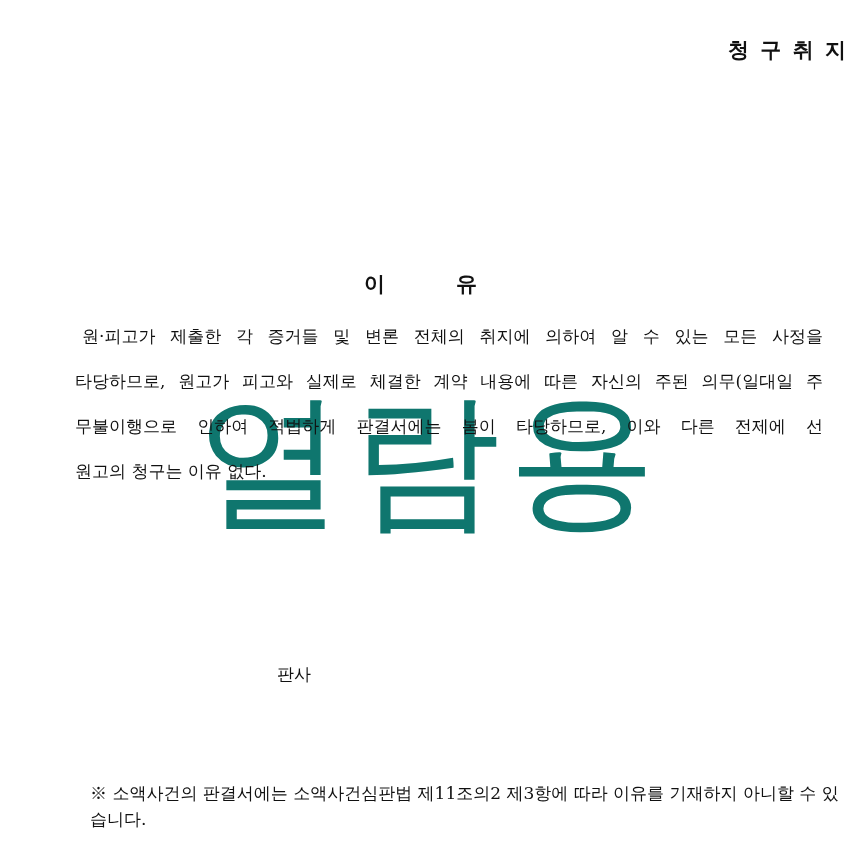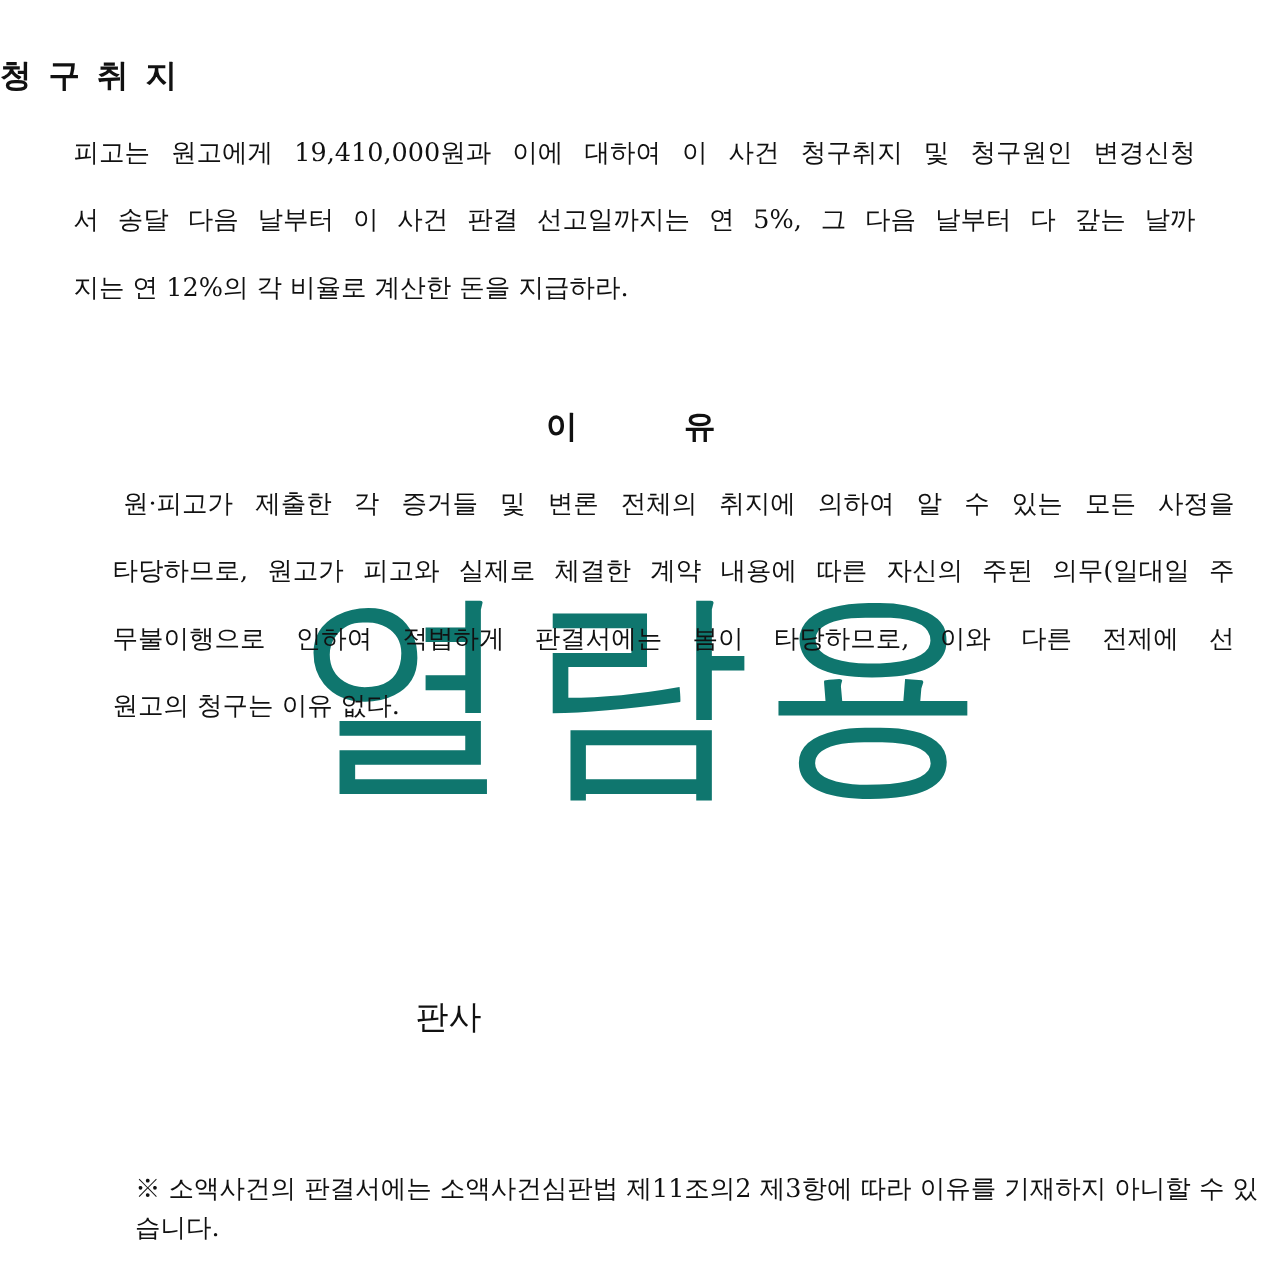--- a/index.html
+++ b/index.html
@@ -22,21 +22,21 @@
     letter-spacing: 8px;
     color: #0f766e;
     white-space: nowrap;
     user-select: none;
   }
   .content { position: absolute; inset: 0; z-index: 1; }
   .heading {
     position: absolute;
     left: 0;
     width: 100%;
-    text-align: left;
+    text-align: right;
     font-size: 21px;
     font-weight: bold;
     letter-spacing: 2px;
     white-space: pre;
   }
   .title-heading { top: 36px; }
   .h2-part {
     position: absolute;
     font-size: 21px;
     font-weight: bold;
@@ -53,21 +53,21 @@
   .para-claim { top: 80px; }
   .para-reasons { top: 314px; margin-left: 26px; }
   .line { height: 45px; overflow: hidden; }
   .jline { text-align: justify; text-align-last: justify; text-justify: inter-word; }
   .nline { text-align: left; }
   .indent { text-indent: 7px; }
   .judge {
     position: absolute;
     left: 277px;
     top: 663px;
-    font-size: 22px;
+    font-size: 17px;
   }
   .footnote {
     position: absolute;
     left: 52px;
     top: 780px;
     width: 760px;
     font-size: 17px;
     line-height: 26px;
     margin-left: 38px;
   }
@@ -76,25 +76,20 @@
 <body>
 
 <div class="page">
 
   <div class="watermark">열람용</div>
 
   <div class="content">
 
     <div class="heading title-heading">청 구 취 지</div>
 
-    <div class="para para-claim">
-      <div class="line jline">피고는 원고에게 19,410,000원과 이에 대하여 이 사건 청구취지 및 청구원인 변경신청</div>
-      <div class="line jline">서 송달 다음 날부터 이 사건 판결 선고일까지는 연 5%, 그 다음 날부터 다 갚는 날까</div>
-      <div class="line nline">지는 연 12%의 각 비율로 계산한 돈을 지급하라.</div>
-    </div>
 
     <span class="h2-part h2-left">이</span>
     <span class="h2-part h2-right">유</span>
 
     <div class="para para-reasons">
       <div class="line jline indent">원·피고가 제출한 각 증거들 및 변론 전체의 취지에 의하여 알 수 있는 모든 사정을</div>
       <div class="line jline">타당하므로, 원고가 피고와 실제로 체결한 계약 내용에 따른 자신의 주된 의무(일대일 주</div>
       <div class="line jline">무불이행으로 인하여 적법하게 판결서에는 봄이 타당하므로, 이와 다른 전제에 선</div>
       <div class="line nline">원고의 청구는 이유 없다.</div>
     </div>

